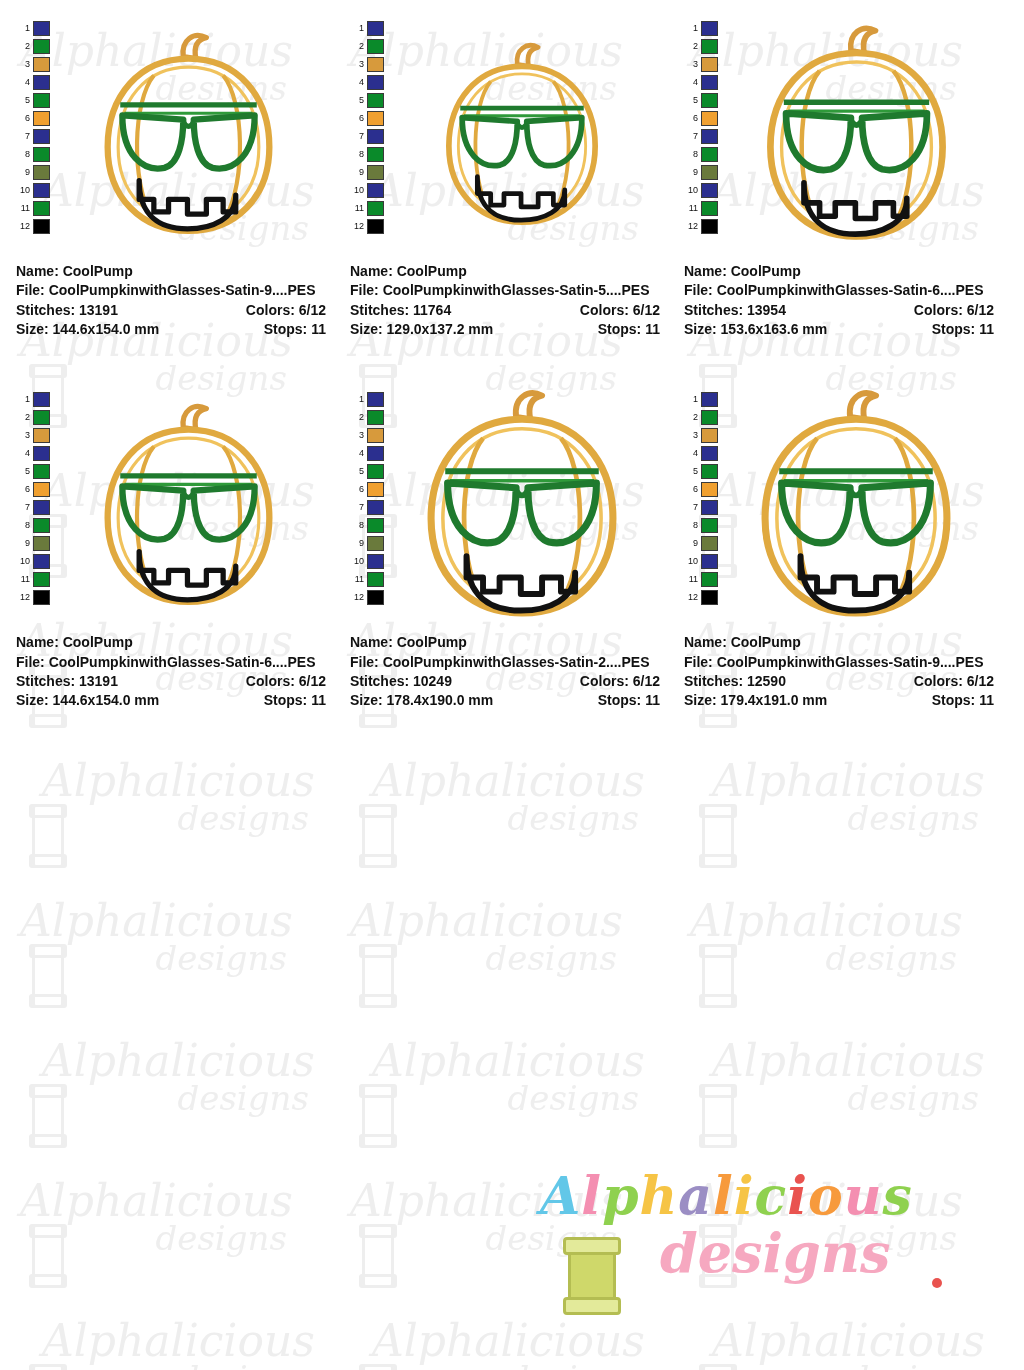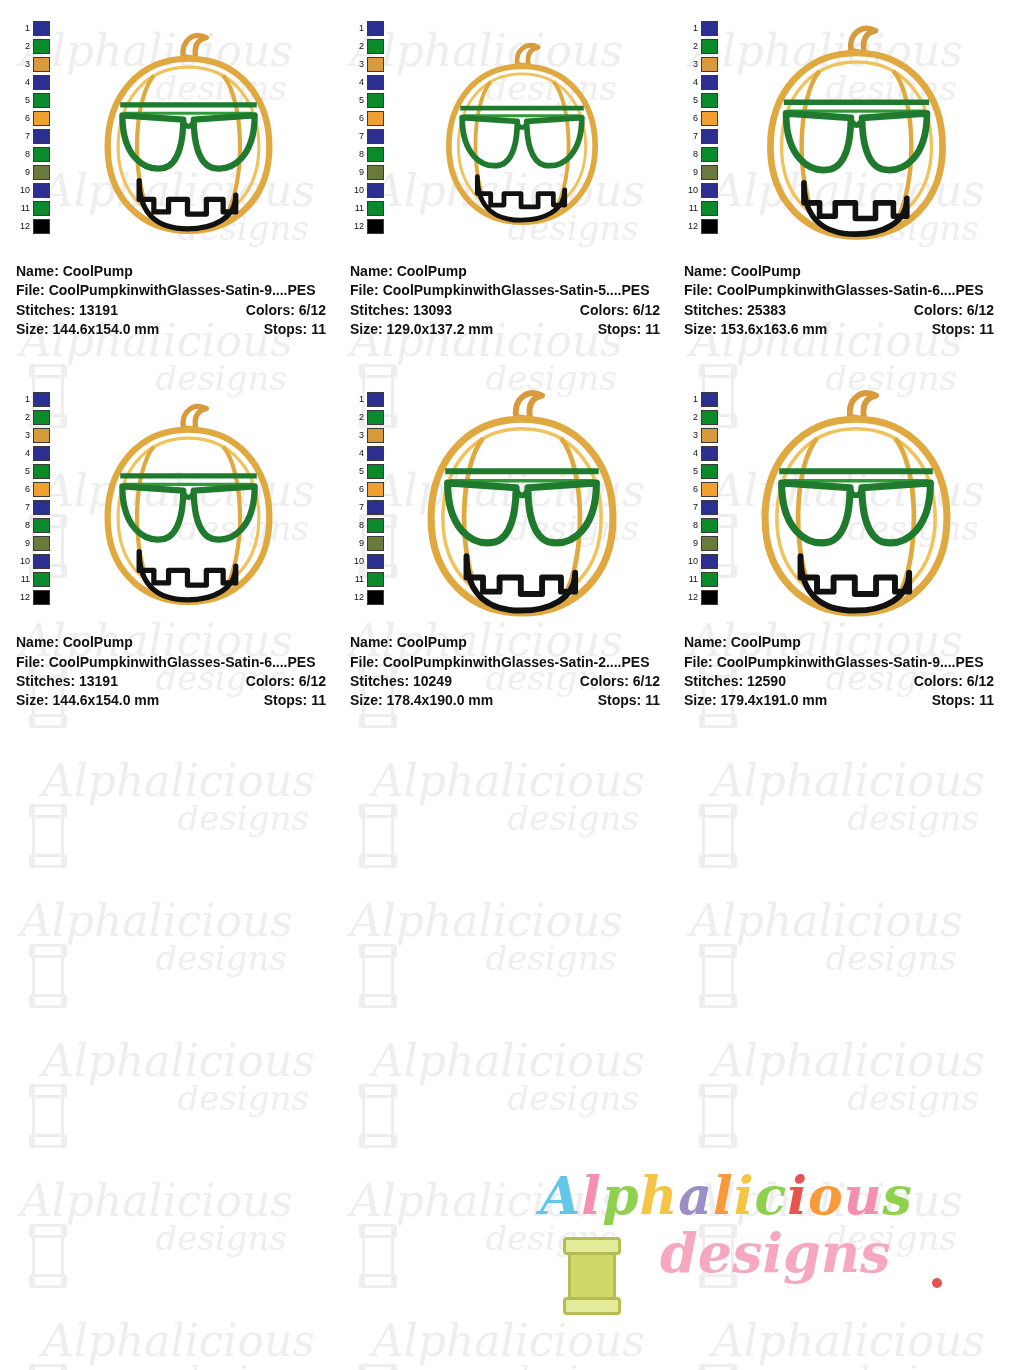--- a/index.html
+++ b/index.html
@@ -454,21 +454,21 @@
         <span>Name:</span>
         <span>CoolPump</span>
       </div>
       <div class="line">
         <span>File:</span>
         <span>CoolPumpkinwithGlasses-Satin-5....PES</span>
       </div>
       <div class="split">
         <span>
           <span>Stitches:</span>
-          <span>13093</span>
+          <span>11764</span>
         </span>
         <span>
           <span>Colors:</span>
           <span>6/12</span>
         </span>
       </div>
       <div class="split">
         <span>
           <span>Size:</span>
           <span>129.0x137.2 mm</span>
@@ -574,21 +574,21 @@
         <span>Name:</span>
         <span>CoolPump</span>
       </div>
       <div class="line">
         <span>File:</span>
         <span>CoolPumpkinwithGlasses-Satin-6....PES</span>
       </div>
       <div class="split">
         <span>
           <span>Stitches:</span>
-          <span>25383</span>
+          <span>13954</span>
         </span>
         <span>
           <span>Colors:</span>
           <span>6/12</span>
         </span>
       </div>
       <div class="split">
         <span>
           <span>Size:</span>
           <span>153.6x163.6 mm</span>

